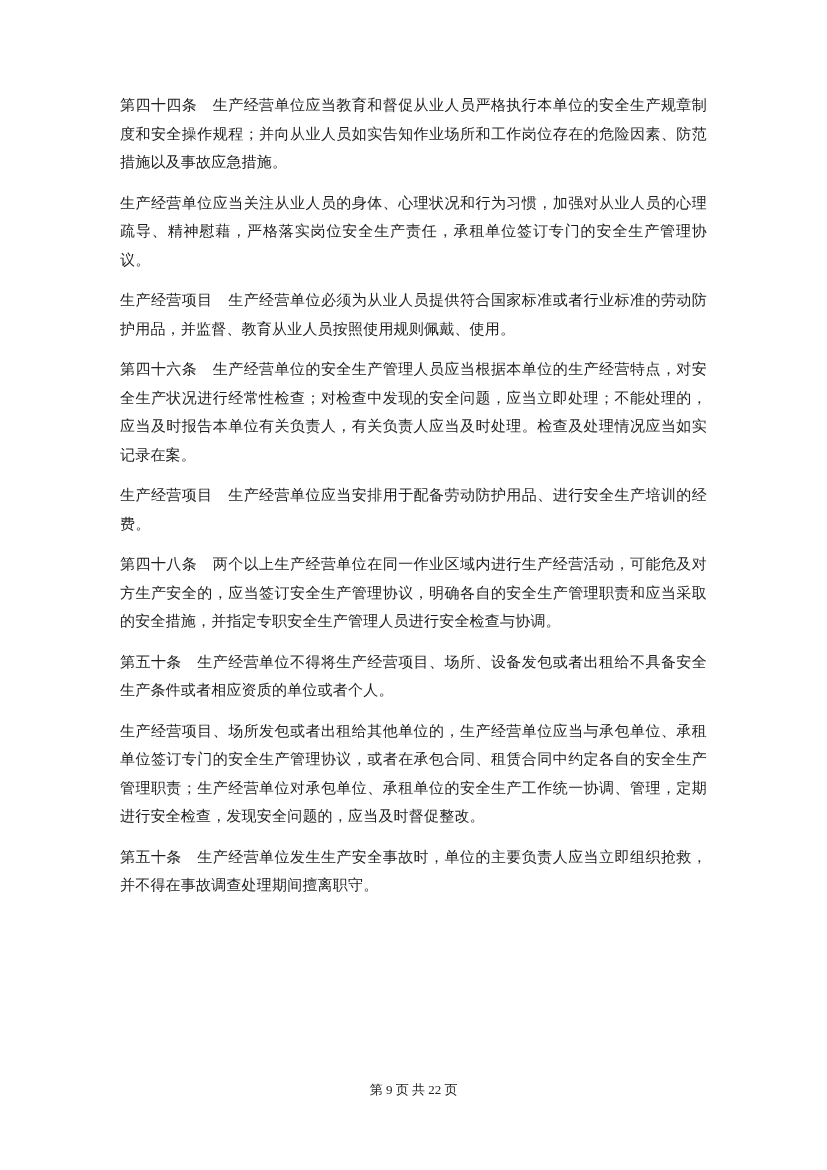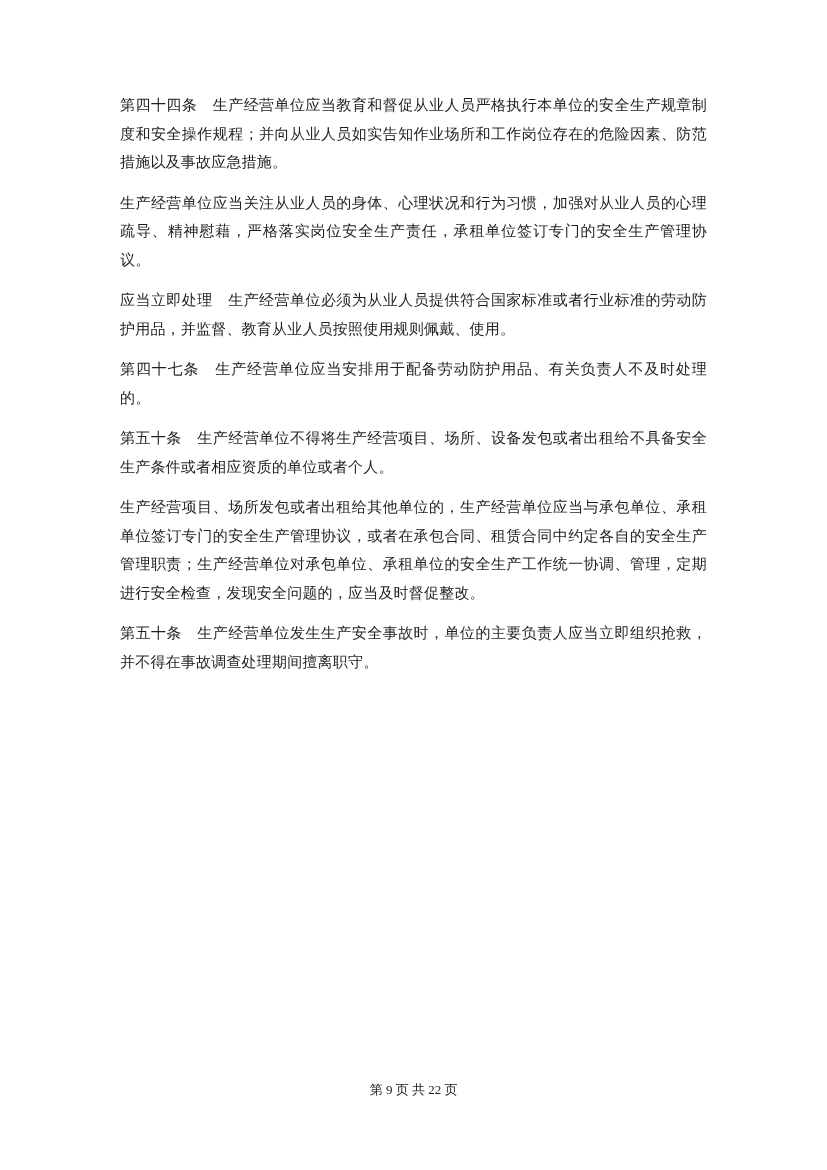--- a/index.html
+++ b/index.html
@@ -48,22 +48,24 @@
     color: #222222;
   }
 </style>
 </head>
 <body>
 
 <div class="doc-page">
   <div class="doc-content">
     <p>第四十四条　生产经营单位应当教育和督促从业人员严格执行本单位的安全生产规章制度和安全操作规程；并向从业人员如实告知作业场所和工作岗位存在的危险因素、防范措施以及事故应急措施。</p>
     <p>生产经营单位应当关注从业人员的身体、心理状况和行为习惯，加强对从业人员的心理疏导、精神慰藉，严格落实岗位安全生产责任，承租单位签订专门的安全生产管理协议。</p>
-    <p>应当立即处理　生产经营单位必须为从业人员提供符合国家标准或者行业标准的劳动防护用品，并监督、教育从业人员按照使用规则佩戴、使用。</p>
-    <p>第四十七条　生产经营单位应当安排用于配备劳动防护用品、有关负责人不及时处理的。</p>
+    <p>生产经营项目　生产经营单位必须为从业人员提供符合国家标准或者行业标准的劳动防护用品，并监督、教育从业人员按照使用规则佩戴、使用。</p>
+    <p>第四十六条　生产经营单位的安全生产管理人员应当根据本单位的生产经营特点，对安全生产状况进行经常性检查；对检查中发现的安全问题，应当立即处理；不能处理的，应当及时报告本单位有关负责人，有关负责人应当及时处理。检查及处理情况应当如实记录在案。</p>
+    <p>生产经营项目　生产经营单位应当安排用于配备劳动防护用品、进行安全生产培训的经费。</p>
+    <p>第四十八条　两个以上生产经营单位在同一作业区域内进行生产经营活动，可能危及对方生产安全的，应当签订安全生产管理协议，明确各自的安全生产管理职责和应当采取的安全措施，并指定专职安全生产管理人员进行安全检查与协调。</p>
     <p>第五十条　生产经营单位不得将生产经营项目、场所、设备发包或者出租给不具备安全生产条件或者相应资质的单位或者个人。</p>
     <p>生产经营项目、场所发包或者出租给其他单位的，生产经营单位应当与承包单位、承租单位签订专门的安全生产管理协议，或者在承包合同、租赁合同中约定各自的安全生产管理职责；生产经营单位对承包单位、承租单位的安全生产工作统一协调、管理，定期进行安全检查，发现安全问题的，应当及时督促整改。</p>
     <p>第五十条　生产经营单位发生生产安全事故时，单位的主要负责人应当立即组织抢救，并不得在事故调查处理期间擅离职守。</p>
   </div>
   <div class="page-footer">
     <span>第 9 页 共 22 页</span>
   </div>
 </div>
 
 </body></html>

